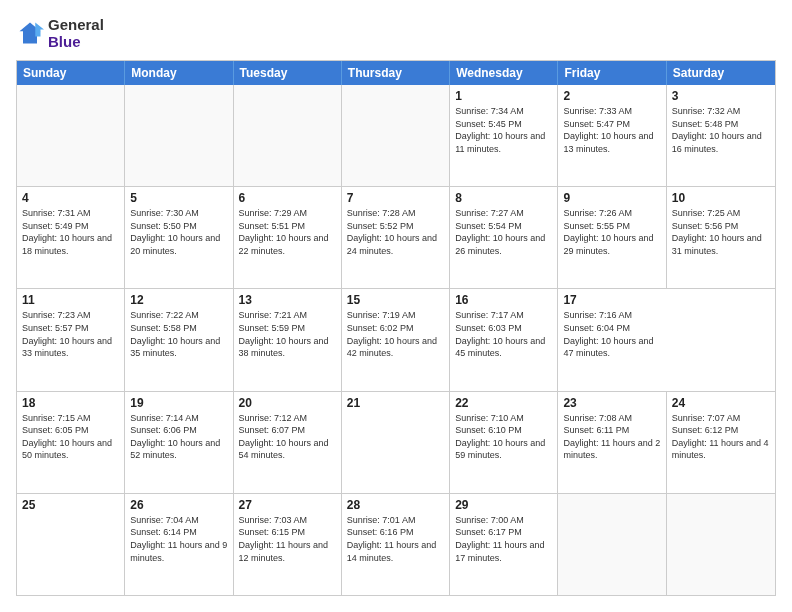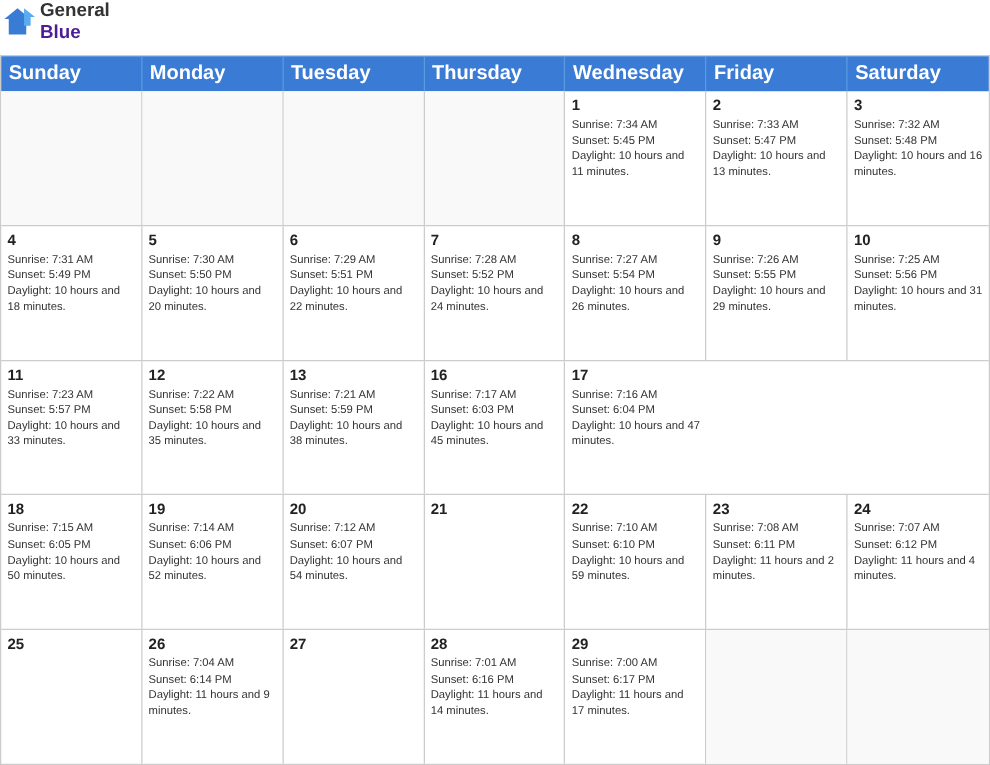--- a/index.html
+++ b/index.html
@@ -6,20 +6,21 @@
     body {
       font-family: Arial, sans-serif;
       background: #fff;
       width: 792px;
       height: 612px;
       overflow: hidden;
     }
     .page {
       width: 792px;
       height: 612px;
+      padding: 16px;
       display: flex;
       flex-direction: column;
     }
     .header {
       display: flex;
       justify-content: space-between;
       align-items: flex-start;
       margin-bottom: 10px;
     }
     .logo {
@@ -49,21 +50,21 @@
       flex-direction: column;
       border: 1px solid #ccc;
     }
     .cal-header-row {
       display: grid;
       grid-template-columns: repeat(7, 1fr);
       background: #3a7bd5;
     }
     .cal-header-cell {
       color: #fff;
-      font-size: 16px;
+      font-size: 12px;
       font-weight: bold;
       padding: 5px 6px;
       border-right: 1px solid #5a9be0;
       text-align: left;
     }
     .cal-header-cell:last-child { border-right: none; }
     .cal-body {
       flex: 1;
       display: flex;
       flex-direction: column;
@@ -184,20 +185,24 @@
           </div>
           <div class="cal-cell">
             <div class="day-num">12</div>
             <div class="day-info">Sunrise: 7:22 AM<br>Sunset: 5:58 PM<br>Daylight: 10 hours and 35 minutes.</div>
           </div>
           <div class="cal-cell">
             <div class="day-num">13</div>
             <div class="day-info">Sunrise: 7:21 AM<br>Sunset: 5:59 PM<br>Daylight: 10 hours and 38 minutes.</div>
           </div>
           <div class="cal-cell">
+            <div class="day-num">15</div>
+            <div class="day-info">Sunrise: 7:19 AM<br>Sunset: 6:02 PM<br>Daylight: 10 hours and 42 minutes.</div>
+          </div>
+          <div class="cal-cell">
             <div class="day-num">16</div>
             <div class="day-info">Sunrise: 7:17 AM<br>Sunset: 6:03 PM<br>Daylight: 10 hours and 45 minutes.</div>
           </div>
           <div class="cal-cell">
             <div class="day-num">17</div>
             <div class="day-info">Sunrise: 7:16 AM<br>Sunset: 6:04 PM<br>Daylight: 10 hours and 47 minutes.</div>
           </div>
         </div>
         <div class="cal-week">
           <div class="cal-cell">
@@ -231,20 +236,21 @@
         <div class="cal-week">
           <div class="cal-cell">
             <div class="day-num">25</div>
           </div>
           <div class="cal-cell">
             <div class="day-num">26</div>
             <div class="day-info">Sunrise: 7:04 AM<br>Sunset: 6:14 PM<br>Daylight: 11 hours and 9 minutes.</div>
           </div>
           <div class="cal-cell">
             <div class="day-num">27</div>
+            <div class="day-info">Sunrise: 7:03 AM<br>Sunset: 6:15 PM<br>Daylight: 11 hours and 12 minutes.</div>
           </div>
           <div class="cal-cell">
             <div class="day-num">28</div>
             <div class="day-info">Sunrise: 7:01 AM<br>Sunset: 6:16 PM<br>Daylight: 11 hours and 14 minutes.</div>
           </div>
           <div class="cal-cell">
             <div class="day-num">29</div>
             <div class="day-info">Sunrise: 7:00 AM<br>Sunset: 6:17 PM<br>Daylight: 11 hours and 17 minutes.</div>
           </div>
           <div class="cal-cell empty"></div>

